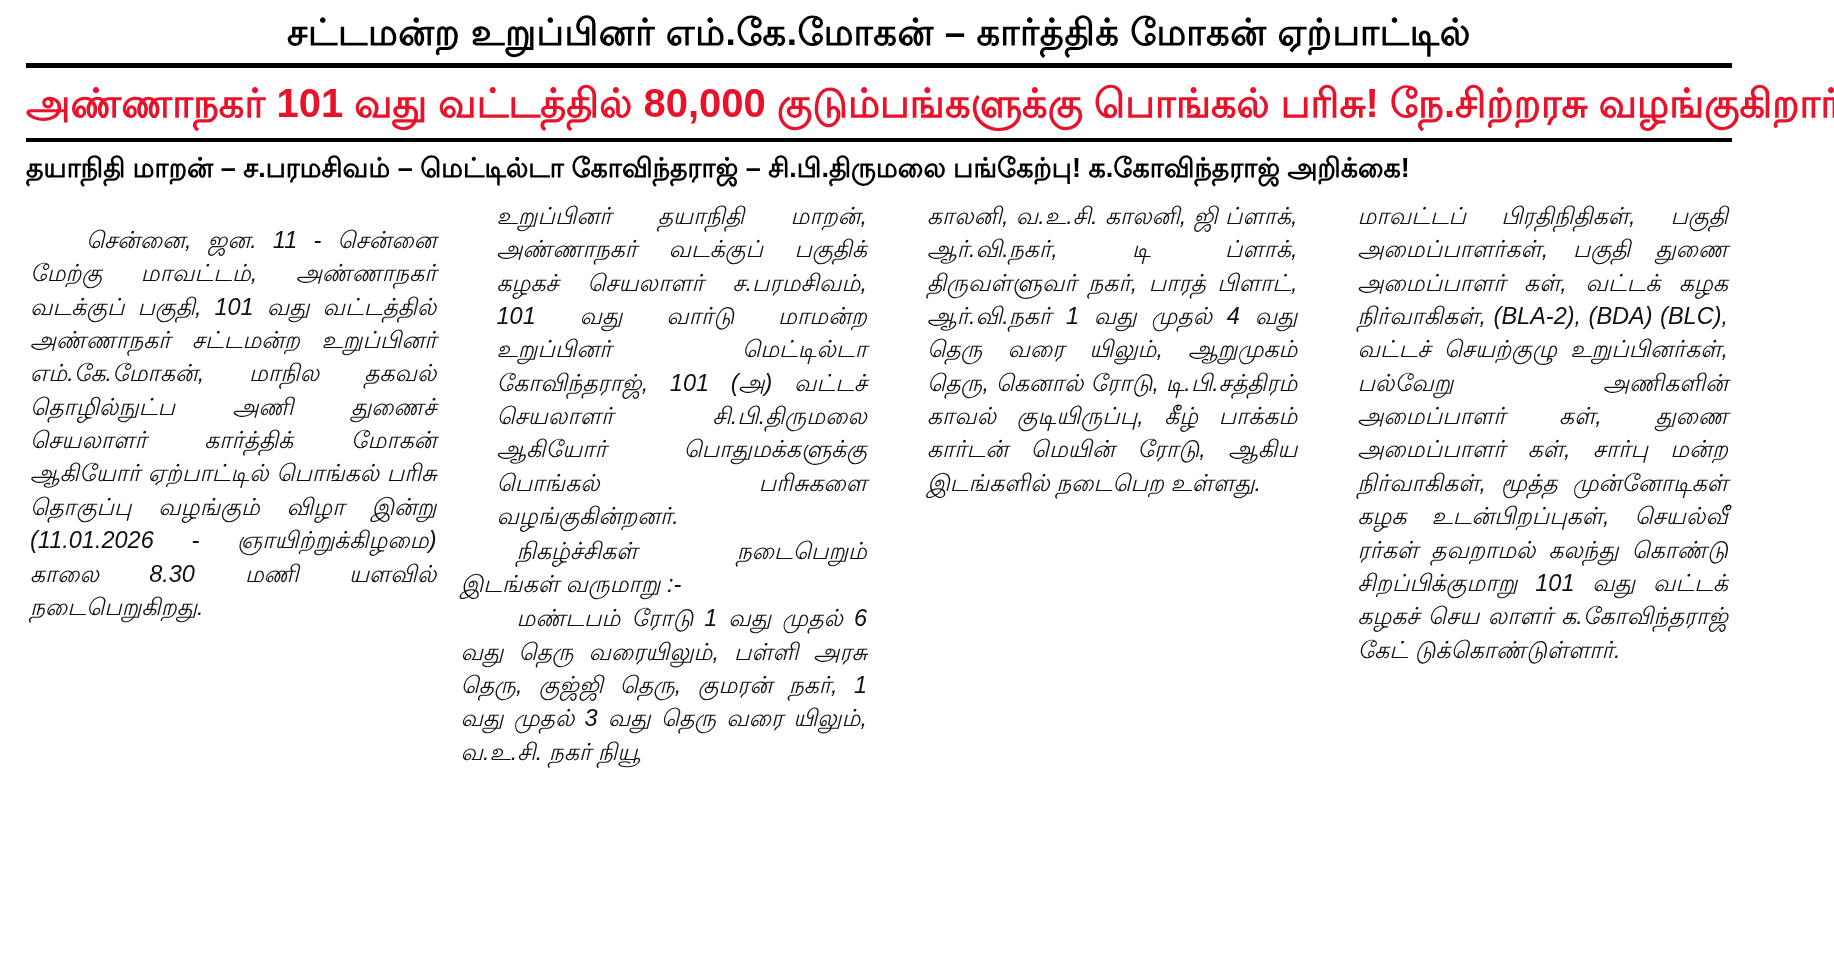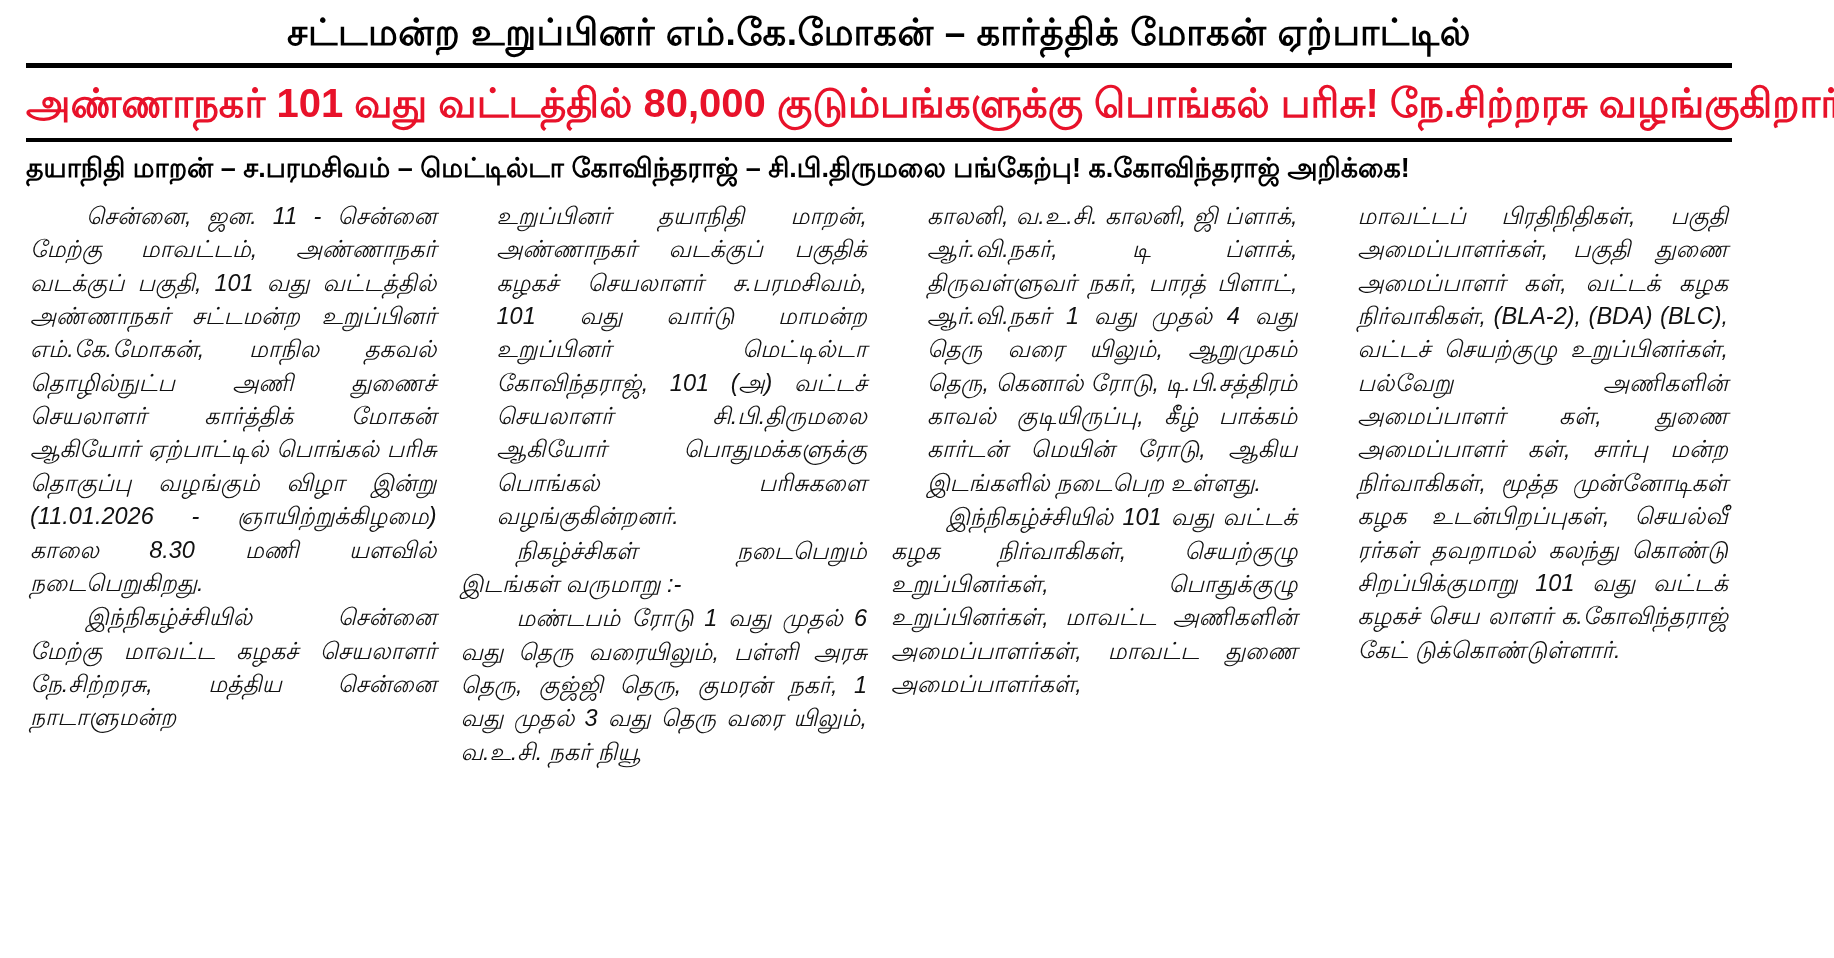--- a/index.html
+++ b/index.html
@@ -86,21 +86,21 @@
   .col p.noindent {
     text-indent: 0;
     margin-left: 36px;
   }
   .col p + p {
     margin-top: 1px;
   }
   .col-1 p, .col-2 p, .col-3 p, .col-4 p {
     font-style: italic;
   }
-  .col-1 { padding-left: 4px; }
+  .col-1 { padding-left: 4px; margin-top: 24px; }
   .col-4 { padding-right: 4px; }
 </style>
 </head>
 <body>
 
 <div class="page">
 
   <div class="kicker">சட்டமன்ற உறுப்பினர் எம்.கே.மோகன் – கார்த்திக் மோகன் ஏற்பாட்டில்</div>
 
   <div class="rule-thick"></div>
@@ -108,32 +108,30 @@
   <div class="headline-main">அண்ணாநகர் 101 வது வட்டத்தில் 80,000 குடும்பங்களுக்கு பொங்கல் பரிசு! நே.சிற்றரசு வழங்குகிறார்!</div>
 
   <div class="rule-thin"></div>
 
   <div class="subhead">தயாநிதி மாறன் – ச.பரமசிவம் – மெட்டில்டா கோவிந்தராஜ் – சி.பி.திருமலை பங்கேற்பு! க.கோவிந்தராஜ் அறிக்கை!</div>
 
   <div class="columns">
 
     <div class="col col-1">
       <p>சென்னை, ஜன. 11 - சென்னை மேற்கு மாவட்டம், அண்ணாநகர் வடக்குப் பகுதி, 101 வது வட்டத்தில் அண்ணாநகர் சட்டமன்ற உறுப்பினர் எம்.கே.மோகன், மாநில தகவல் தொழில்நுட்ப அணி துணைச் செயலாளர் கார்த்திக் மோகன் ஆகியோர் ஏற்பாட்டில் பொங்கல் பரிசு தொகுப்பு வழங்கும் விழா இன்று (11.01.2026 - ஞாயிற்றுக்கிழமை) காலை 8.30 மணி யளவில் நடைபெறுகிறது.</p>
-      <p>இந்நிகழ்ச்சியில் சென்னை மேற்கு மாவட்ட கழகச் செயலாளர் நே.சிற்றரசு, மத்திய சென்னை நாடாளுமன்ற</p>
     </div>
 
     <div class="col col-2">
       <p class="noindent">உறுப்பினர் தயாநிதி மாறன், அண்ணாநகர் வடக்குப் பகுதிக் கழகச் செயலாளர் ச.பரமசிவம், 101 வது வார்டு மாமன்ற உறுப்பினர் மெட்டில்டா கோவிந்தராஜ், 101 (அ) வட்டச் செயலாளர் சி.பி.திருமலை ஆகியோர் பொதுமக்களுக்கு பொங்கல் பரிசுகளை வழங்குகின்றனர்.</p>
       <p>நிகழ்ச்சிகள் நடைபெறும் இடங்கள் வருமாறு :-</p>
       <p>மண்டபம் ரோடு 1 வது முதல் 6 வது தெரு வரையிலும், பள்ளி அரசு தெரு, குஜ்ஜி தெரு, குமரன் நகர், 1 வது முதல் 3 வது தெரு வரை யிலும், வ.உ.சி. நகர் நியூ</p>
     </div>
 
     <div class="col col-3">
       <p class="noindent">காலனி, வ.உ.சி. காலனி, ஜி ப்ளாக், ஆர்.வி.நகர், டி ப்ளாக், திருவள்ளுவர் நகர், பாரத் பிளாட், ஆர்.வி.நகர் 1 வது முதல் 4 வது தெரு வரை யிலும், ஆறுமுகம் தெரு, கெனால் ரோடு, டி.பி.சத்திரம் காவல் குடியிருப்பு, கீழ் பாக்கம் கார்டன் மெயின் ரோடு, ஆகிய இடங்களில் நடைபெற உள்ளது.</p>
-      <p>இந்நிகழ்ச்சியில் 101 வது வட்டக் கழக நிர்வாகிகள், செயற்குழு உறுப்பினர்கள், பொதுக்குழு உறுப்பினர்கள், மாவட்ட அணிகளின் அமைப்பாளர்கள், மாவட்ட துணை அமைப்பாளர்கள்,</p>
     </div>
 
     <div class="col col-4">
       <p class="noindent">மாவட்டப் பிரதிநிதிகள், பகுதி அமைப்பாளர்கள், பகுதி துணை அமைப்பாளர் கள், வட்டக் கழக நிர்வாகிகள், (BLA-2), (BDA) (BLC), வட்டச் செயற்குழு உறுப்பினர்கள், பல்வேறு அணிகளின் அமைப்பாளர் கள், துணை அமைப்பாளர் கள், சார்பு மன்ற நிர்வாகிகள், மூத்த முன்னோடிகள் கழக உடன்பிறப்புகள், செயல்வீ ரர்கள் தவறாமல் கலந்து கொண்டு சிறப்பிக்குமாறு 101 வது வட்டக் கழகச் செய லாளர் க.கோவிந்தராஜ் கேட் டுக்கொண்டுள்ளார்.</p>
     </div>
 
   </div>
 </div>
 
 </body></html>

